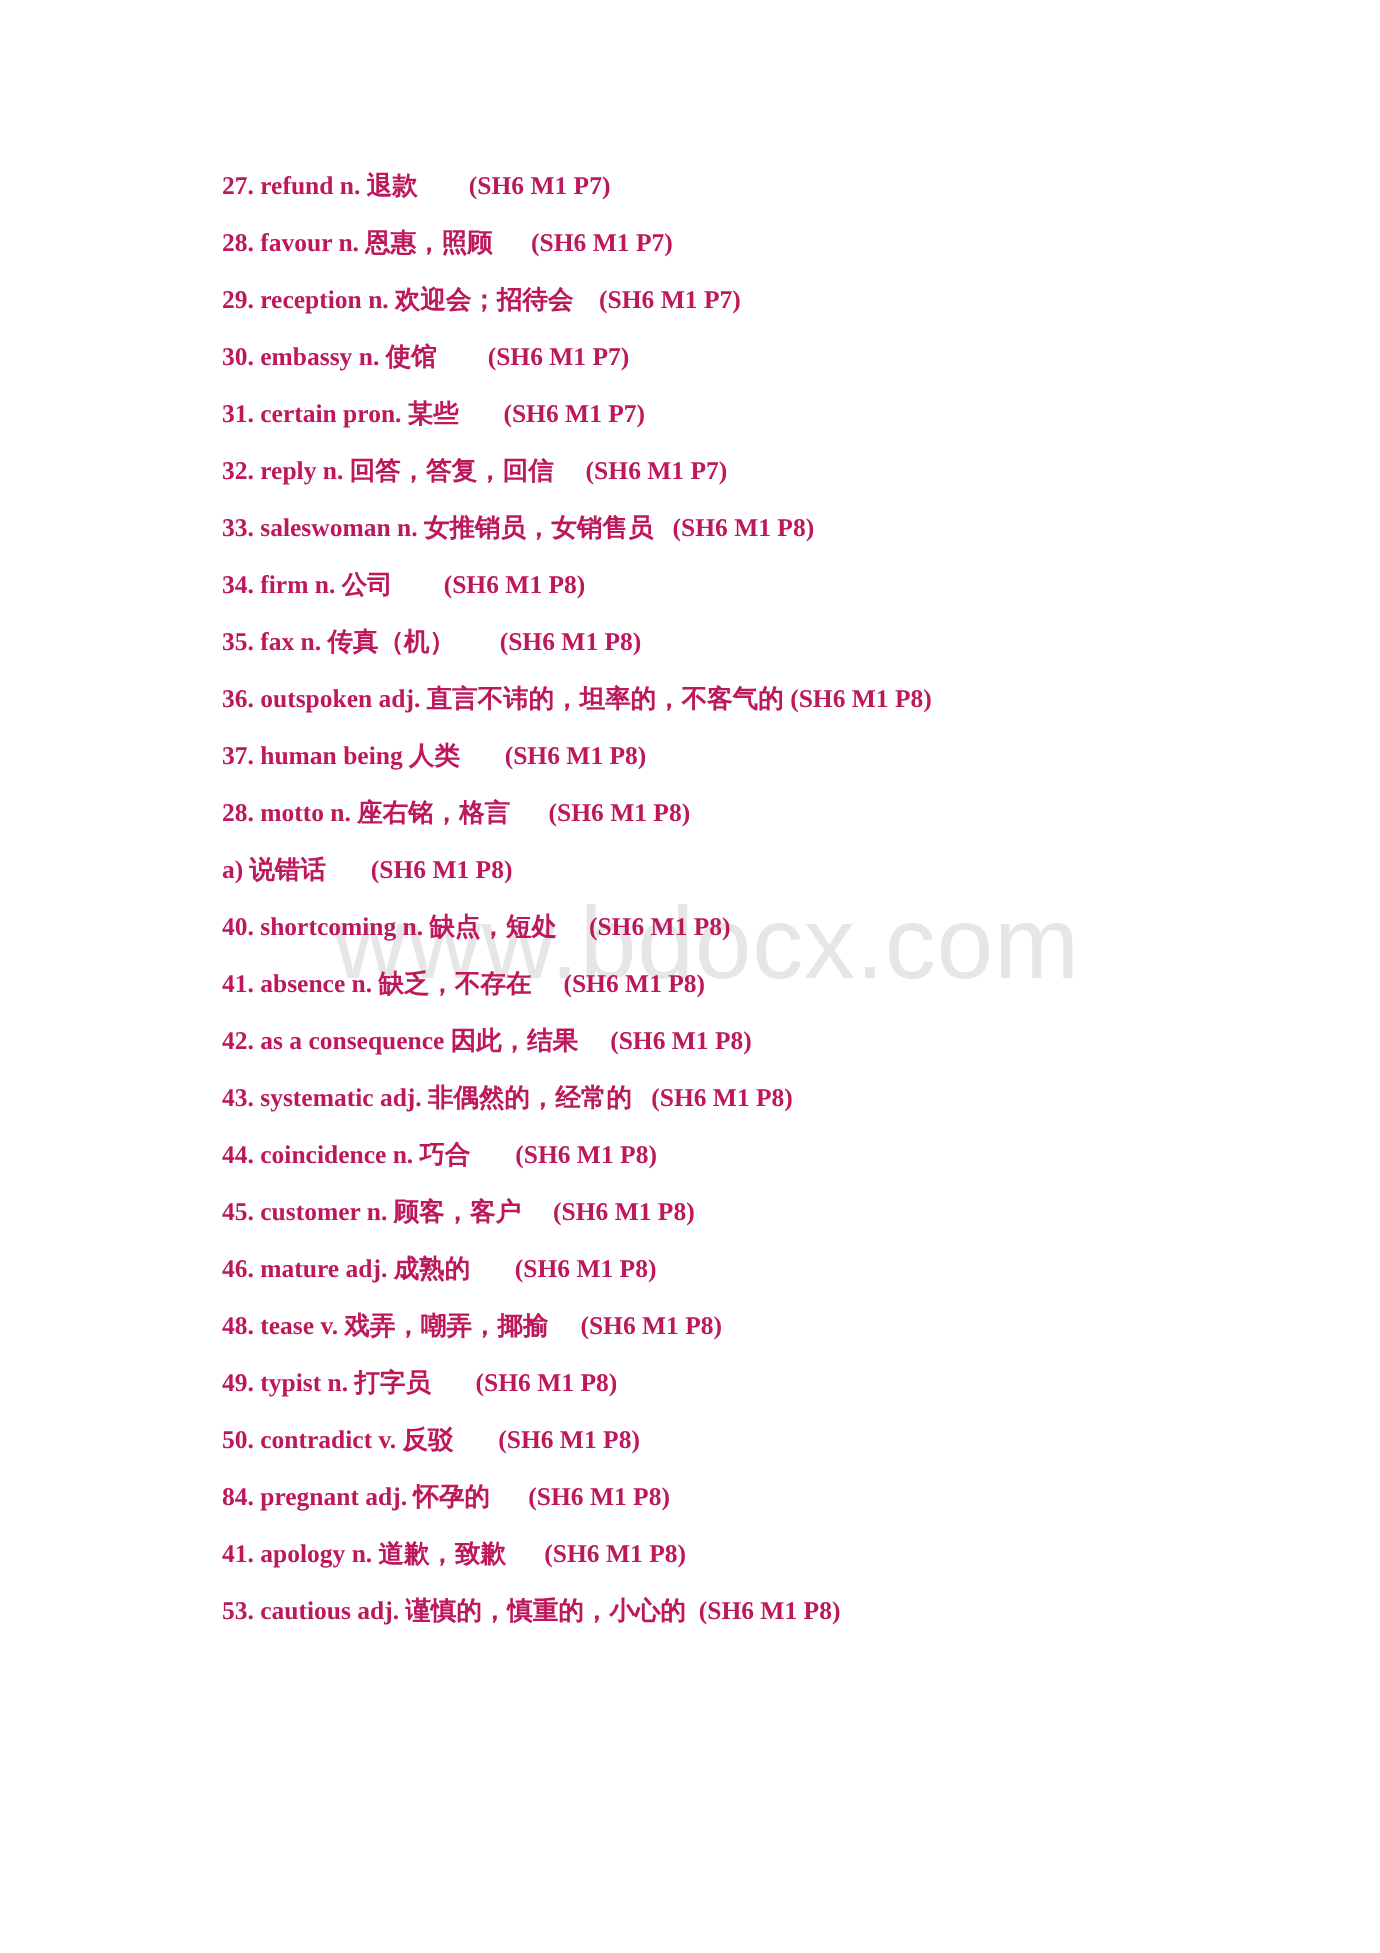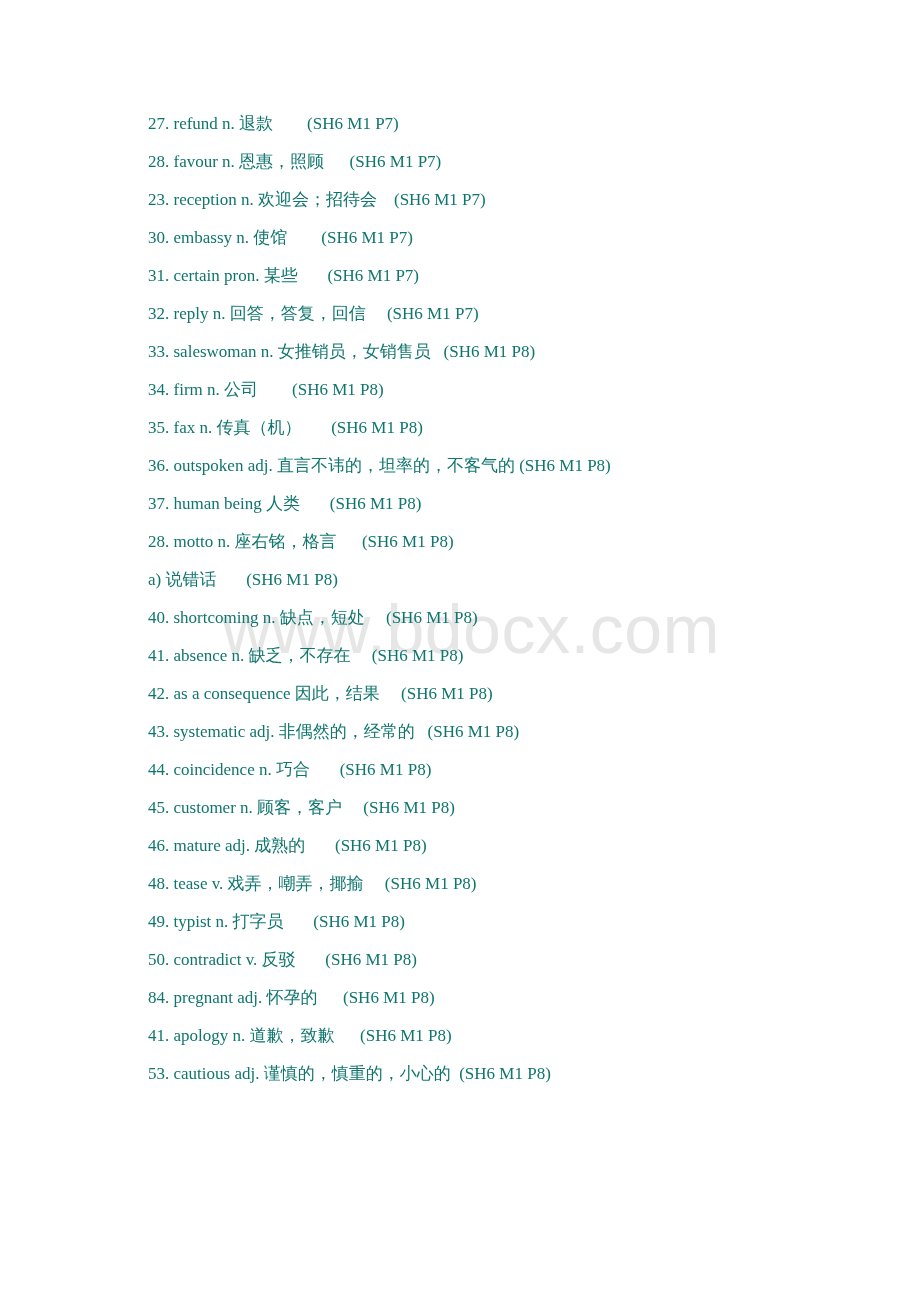--- a/index.html
+++ b/index.html
@@ -40,37 +40,38 @@
     left: 148px;
     top: 105px;
     width: 700px;
     z-index: 1;
   }
   .line {
     font-size: 17px;
     line-height: 38px;
     height: 38px;
     white-space: pre;
-    color: #0f766e;
+    color: #be185d;
+    font-weight: bold;
   }
   .line.cont {
     
   }
 </style>
 </head>
 <body>
 
 <div id="page" style="background: rgb(255, 255, 255); color: rgb(0, 0, 0);">
 
   <div id="watermark" style="color: rgb(230, 230, 230);">www.bdocx.com</div>
 
   <div id="content">
       <div class="line">27. refund n. 退款        (SH6 M1 P7)</div>
       <div class="line">28. favour n. 恩惠，照顾      (SH6 M1 P7)</div>
-      <div class="line">23. reception n. 欢迎会；招待会    (SH6 M1 P7)</div>
+      <div class="line">29. reception n. 欢迎会；招待会    (SH6 M1 P7)</div>
       <div class="line">30. embassy n. 使馆        (SH6 M1 P7)</div>
       <div class="line">31. certain pron. 某些       (SH6 M1 P7)</div>
       <div class="line">32. reply n. 回答，答复，回信     (SH6 M1 P7)</div>
       <div class="line">33. saleswoman n. 女推销员，女销售员   (SH6 M1 P8)</div>
       <div class="line">34. firm n. 公司        (SH6 M1 P8)</div>
       <div class="line">35. fax n. 传真（机）       (SH6 M1 P8)</div>
       <div class="line">36. outspoken adj. 直言不讳的，坦率的，不客气的 (SH6 M1 P8)</div>
       <div class="line">37. human being 人类       (SH6 M1 P8)</div>
       <div class="line">28. motto n. 座右铭，格言      (SH6 M1 P8)</div>
       <div class="line cont">a) 说错话       (SH6 M1 P8)</div>

